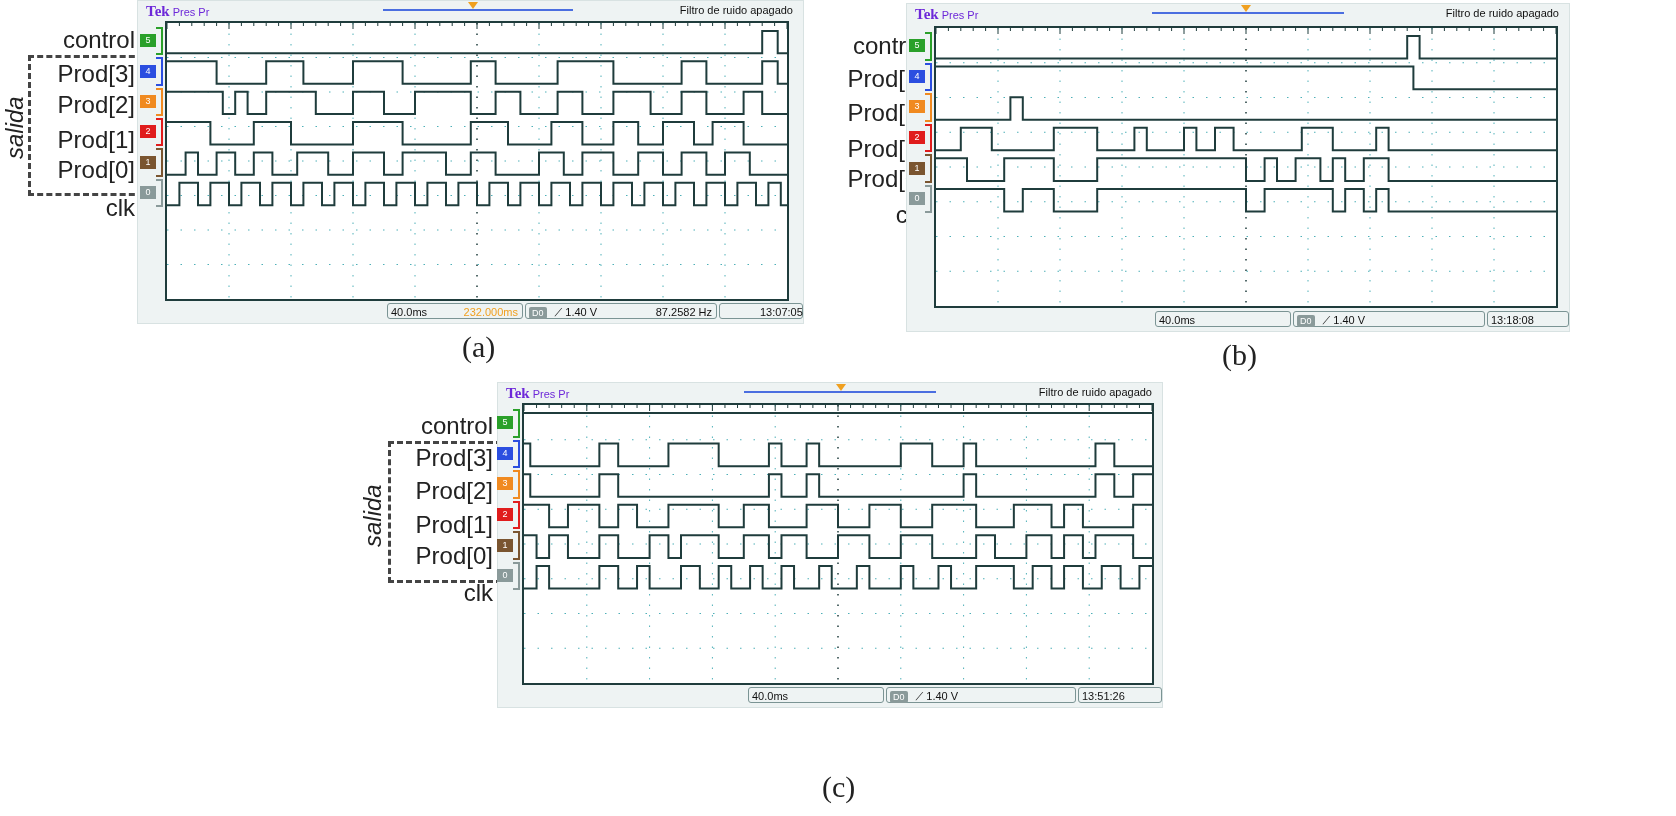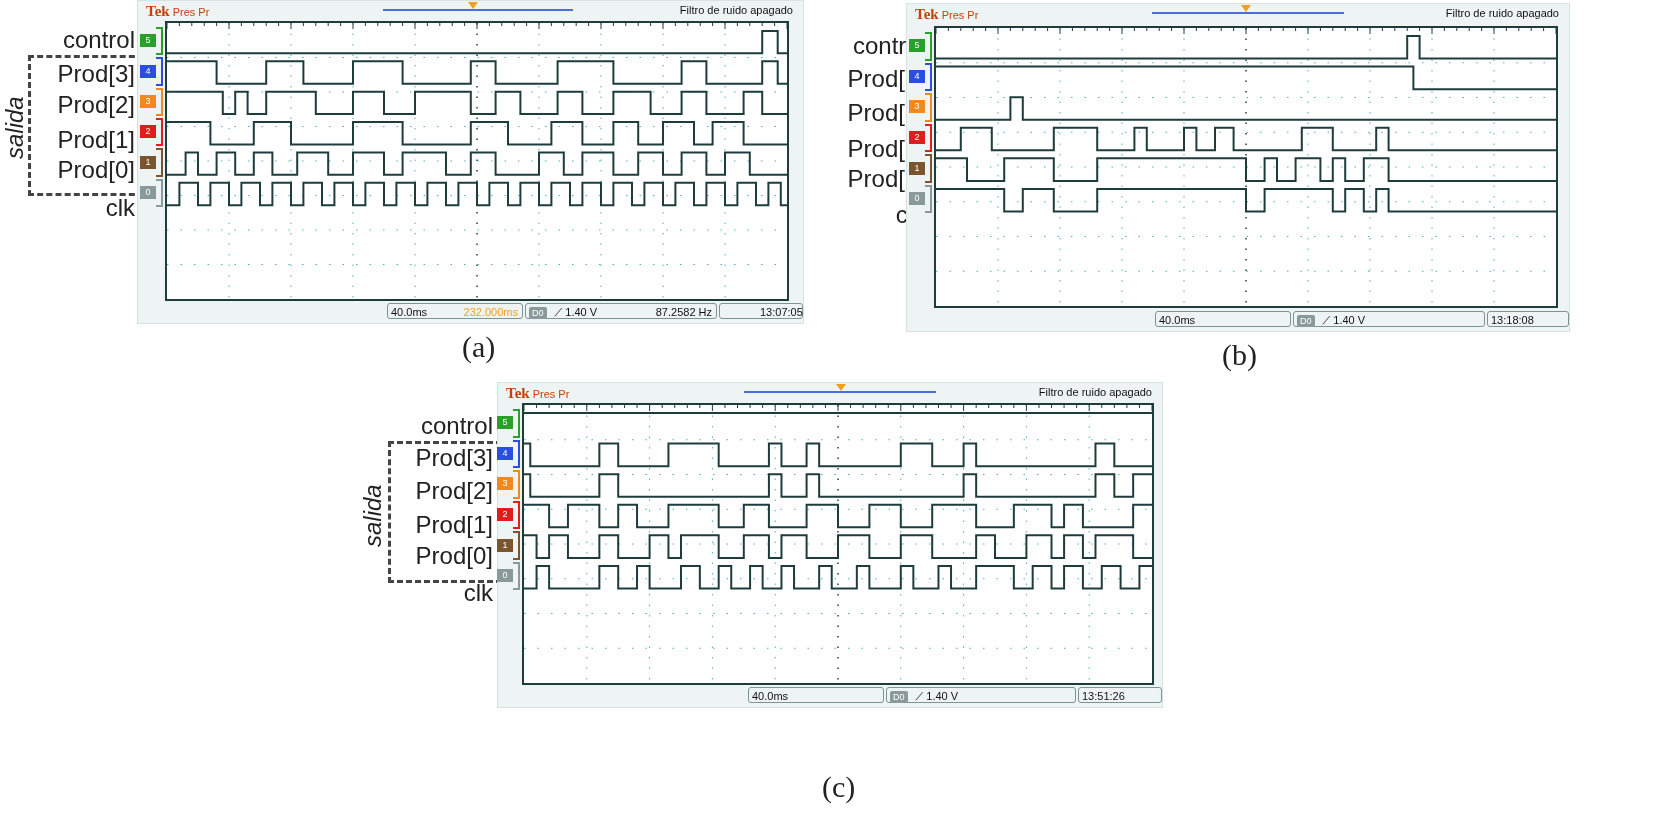--- a/index.html
+++ b/index.html
@@ -1,20 +1,20 @@
 <!DOCTYPE html>
 <html><head>
 <meta charset="utf-8">
 <style>
   html,body{margin:0;padding:0;background:#fff;}
   body{width:1676px;height:816px;position:relative;overflow:hidden;font-family:"Liberation Sans",sans-serif;}
   .panel{position:absolute;}
   .scope{position:absolute;background:#eef3f3;border:1px solid #d8e2e2;}
   .scope-top{position:absolute;left:0;right:0;top:0;height:20px;}
-  .tek{position:absolute;left:8px;top:2px;font-family:"Liberation Serif",serif;font-weight:bold;font-size:15px;color:#c2410c;}
+  .tek{position:absolute;left:8px;top:2px;font-family:"Liberation Serif",serif;font-weight:bold;font-size:15px;color:#6d28d9;}
   .tek-sub{font-family:"Liberation Sans",sans-serif;font-weight:normal;font-size:11px;margin-left:3px;}
   .trig-bar{position:absolute;top:8px;height:2px;background:#4a6ee0;}
   .trig-marker{position:absolute;top:3px;width:0;height:0;border-left:5px solid transparent;border-right:5px solid transparent;border-top:7px solid #f0a020;}
   .filter{position:absolute;right:10px;top:3px;font-size:11px;color:#111;}
   .grid{position:absolute;background:#fff;border:2px solid #1f3c3c;}
   .grid svg{position:absolute;left:0;top:0;width:100%;height:100%;}
   .badge{position:absolute;width:16px;height:13px;font-size:9px;color:#fff;text-align:center;line-height:13px;}
   .bracket{position:absolute;width:5px;height:20px;border:2px solid;border-left:none;}
   .status{position:absolute;left:0;right:0;bottom:0;height:22px;}
   .sbox{position:absolute;top:2px;height:16px;border:1.5px solid #7b9494;border-radius:3px;background:#eef3f3;font-size:11px;line-height:16px;color:#111;padding-left:3px;box-sizing:border-box;}

